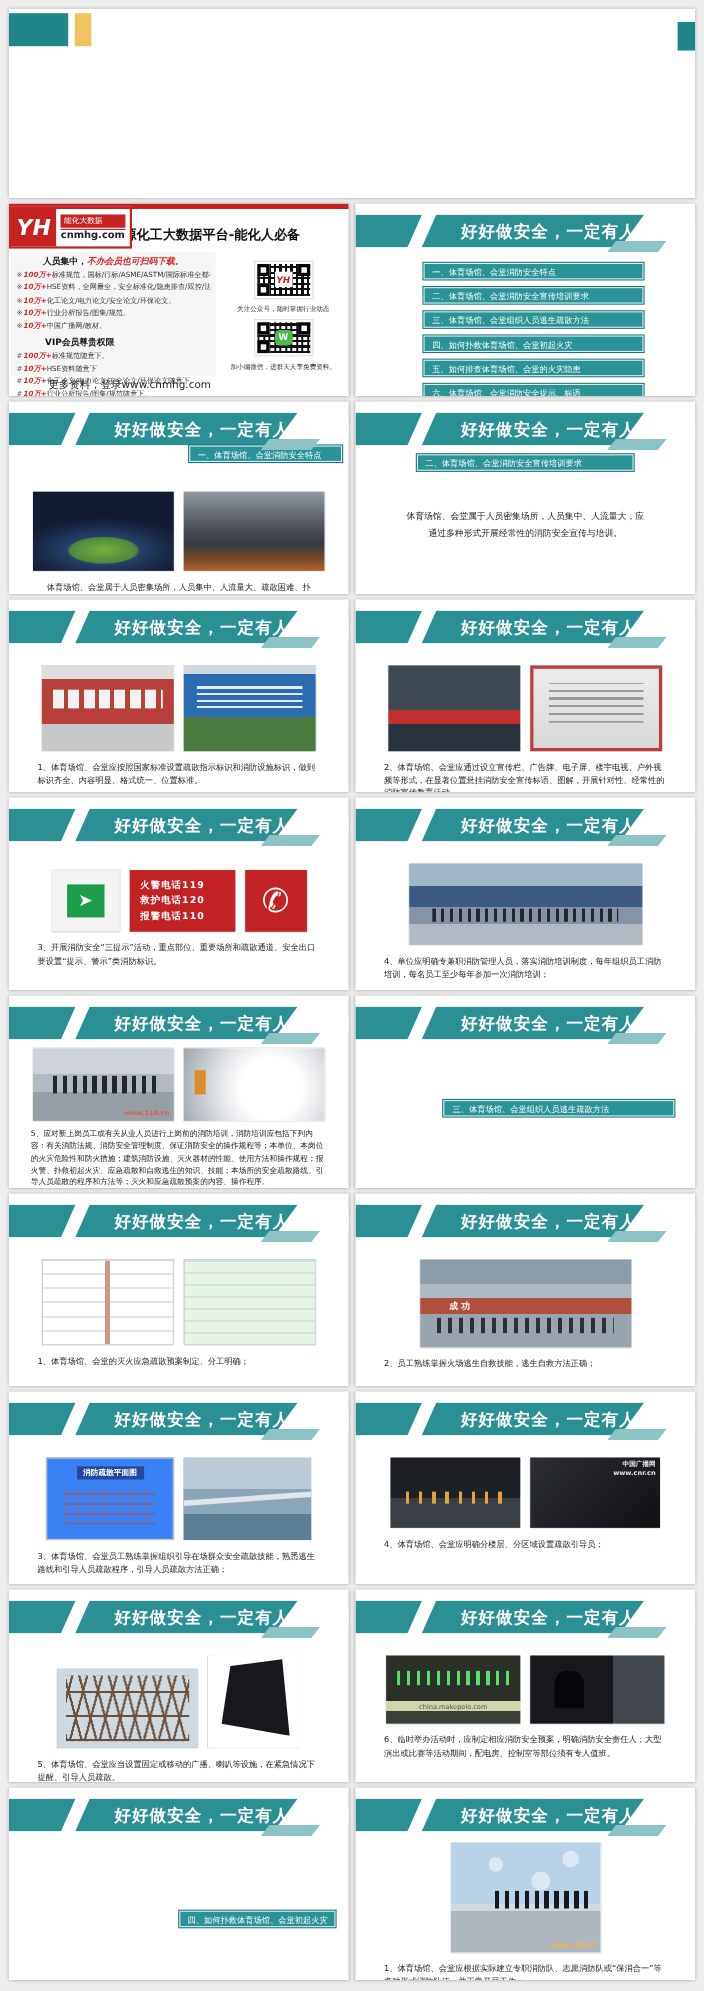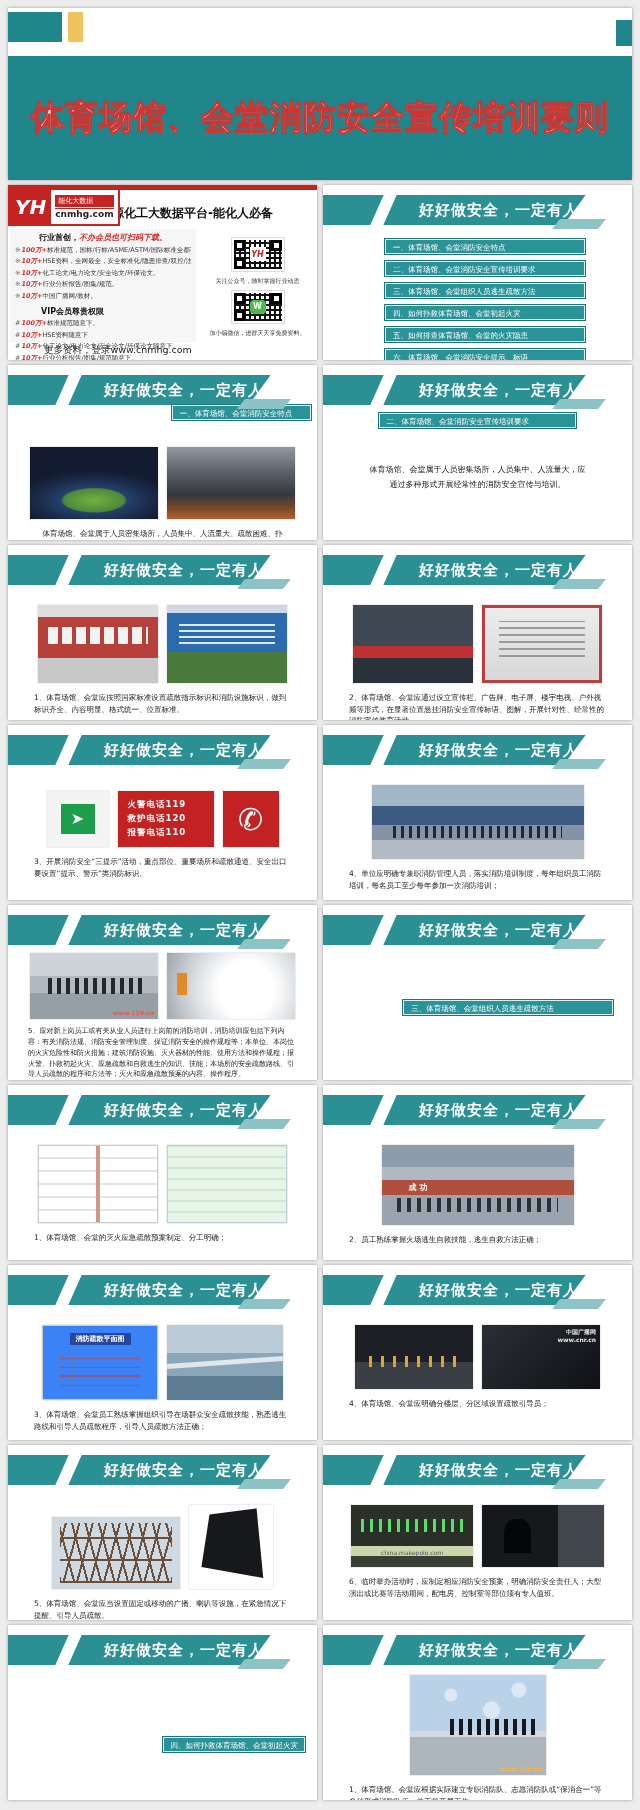--- a/index.html
+++ b/index.html
@@ -139,40 +139,37 @@
 </style>
 </head>
 <body>
 
 <div class="page">
 
   <section class="slide title-slide">
     <div class="ts-blk b1"></div>
     <div class="ts-blk b2"></div>
     <div class="ts-blk b3"></div>
-    <div class="ts-band">
-      <div class="ts-title">体育场馆、会堂消防安全宣传培训要则</div>
-    </div>
   </section>
 
   <div class="row">
     <section class="slide half banner">
       <div class="red-top"></div>
       <div class="logo-box">
         <span class="logo-mark">YH</span>
         <span class="logo-side">
           <span class="logo-lbl">能化大数据</span>
           <span class="logo-dom">cnmhg.com</span>
         </span>
       </div>
       <div class="headline">能源化工大数据平台-能化人必备</div>
       <div class="banner-body">
         <div class="feat-col">
           <div class="intro">
-            <span>行业首创，</span><span class="hl">不办会员也可扫码下载。</span>
+            <span>人员集中，</span><span class="hl">不办会员也可扫码下载。</span>
           </div>
           <p class="feat"><span class="b">※</span><span class="num">100万+</span><span>标准规范，国标/行标/ASME/ASTM/国际标准全都有。</span></p>
           <p class="feat"><span class="b">※</span><span class="num">10万+</span><span>HSE资料，全网最全，安全标准化/隐患排查/双控/法律法规。</span></p>
           <p class="feat"><span class="b">※</span><span class="num">10万+</span><span>化工论文/电力论文/安全论文/环保论文。</span></p>
           <p class="feat"><span class="b">※</span><span class="num">10万+</span><span>行业分析报告/图集/规范。</span></p>
           <p class="feat"><span class="b">※</span><span class="num">10万+</span><span>中国广播网/教材。</span></p>
           <div class="vip-title">VIP会员尊贵权限</div>
           <p class="feat"><span class="b">#</span><span class="num">100万+</span><span>标准规范随意下。</span></p>
           <p class="feat"><span class="b">#</span><span class="num">10万+</span><span>HSE资料随意下</span></p>
           <p class="feat"><span class="b">#</span><span class="num">10万+</span><span>化工论文/电力论文/安全论文/环保论文随意下。</span></p>

